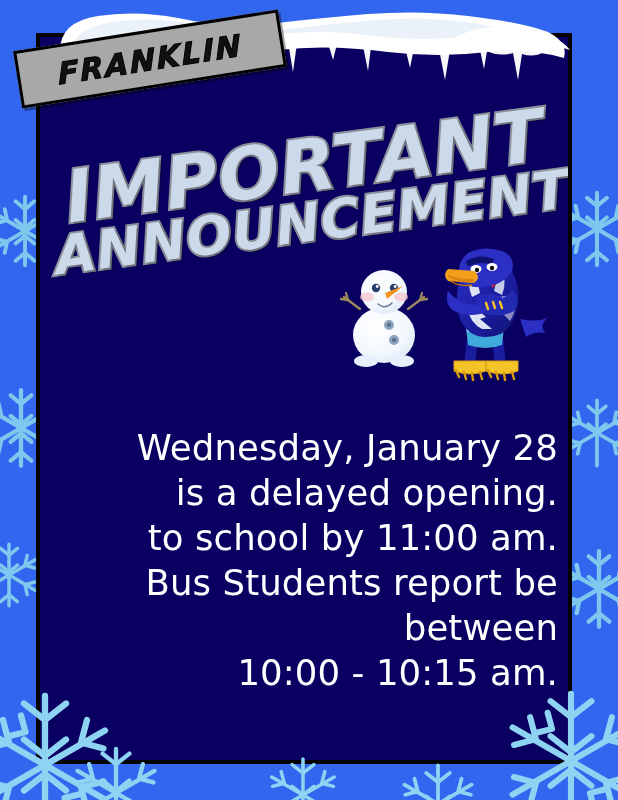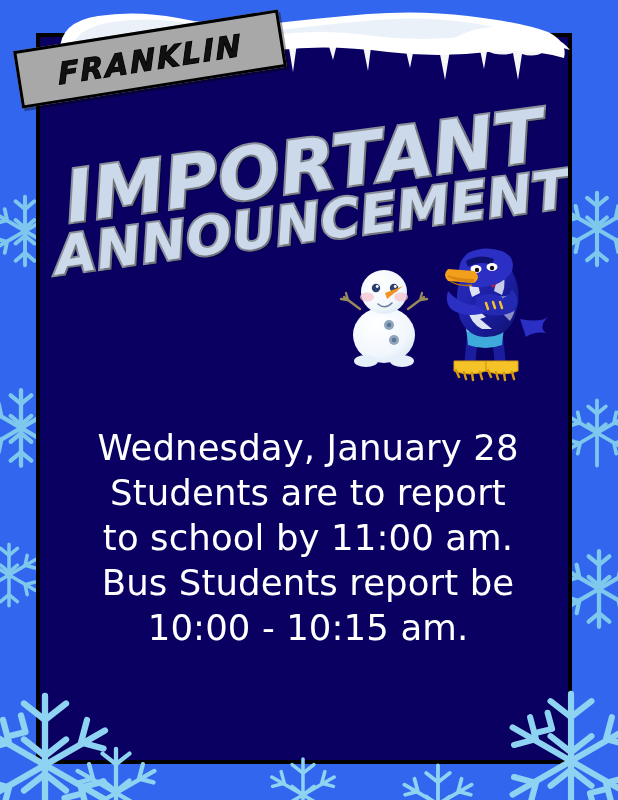--- a/index.html
+++ b/index.html
@@ -101,21 +101,21 @@
     width:220px;height:135px;
     z-index:14;
   }
 
   
   #body-copy{
     position:absolute;
     left:18px;top:388px;
     width:500px;
     z-index:12;
-    text-align:center;
+    text-align:right;
     color:#ffffff;
     font-family:"DejaVu Sans", sans-serif;
     font-size:35.5px;
     line-height:45px;
     letter-spacing:.1px;
   }
   #body-copy .bl{display:block;white-space:nowrap;}
 </style>
 </head>
 <body>
@@ -345,23 +345,24 @@
 
           <path d="M6 20 Q0 26 6 32 L32 34 Q40 28 32 22 Z" fill="#f2a01c"></path>
           <path d="M6 28 Q16 33 32 34 L32 30 Q16 30 6 26 Z" fill="#d98510"></path>
           <path d="M8 32 Q18 38 30 36" stroke="#b9700c" stroke-width="1.4" fill="none"></path>
         </g>
       </svg>
     </div>
 
     <div id="body-copy">
       <span class="bl">Wednesday, January 28</span>
-      <span class="bl">Students are to report</span>
+      <span class="bl">is a delayed opening.</span>
       <span class="bl">to school by 11:00 am.</span>
       <span class="bl">Bus Students report be</span>
+      <span class="bl">between</span>
       <span class="bl">10:00 - 10:15 am.</span>
     </div>
   </div>
 
   <div id="snowcap">
     <svg width="560" height="90" viewBox="0 0 560 90">
 
       <g fill="#ffffff">
         <path d="M46 36 h470 v14 q-10 6 -22 2 l-4 26 l-5 -27 q-14 4 -26 -2 l-3 18 l-4 -19
                  q-16 5 -30 0 l-5 30 l-6 -31 q-14 4 -25 -1 l-4 20 l-5 -21 q-18 6 -34 0

